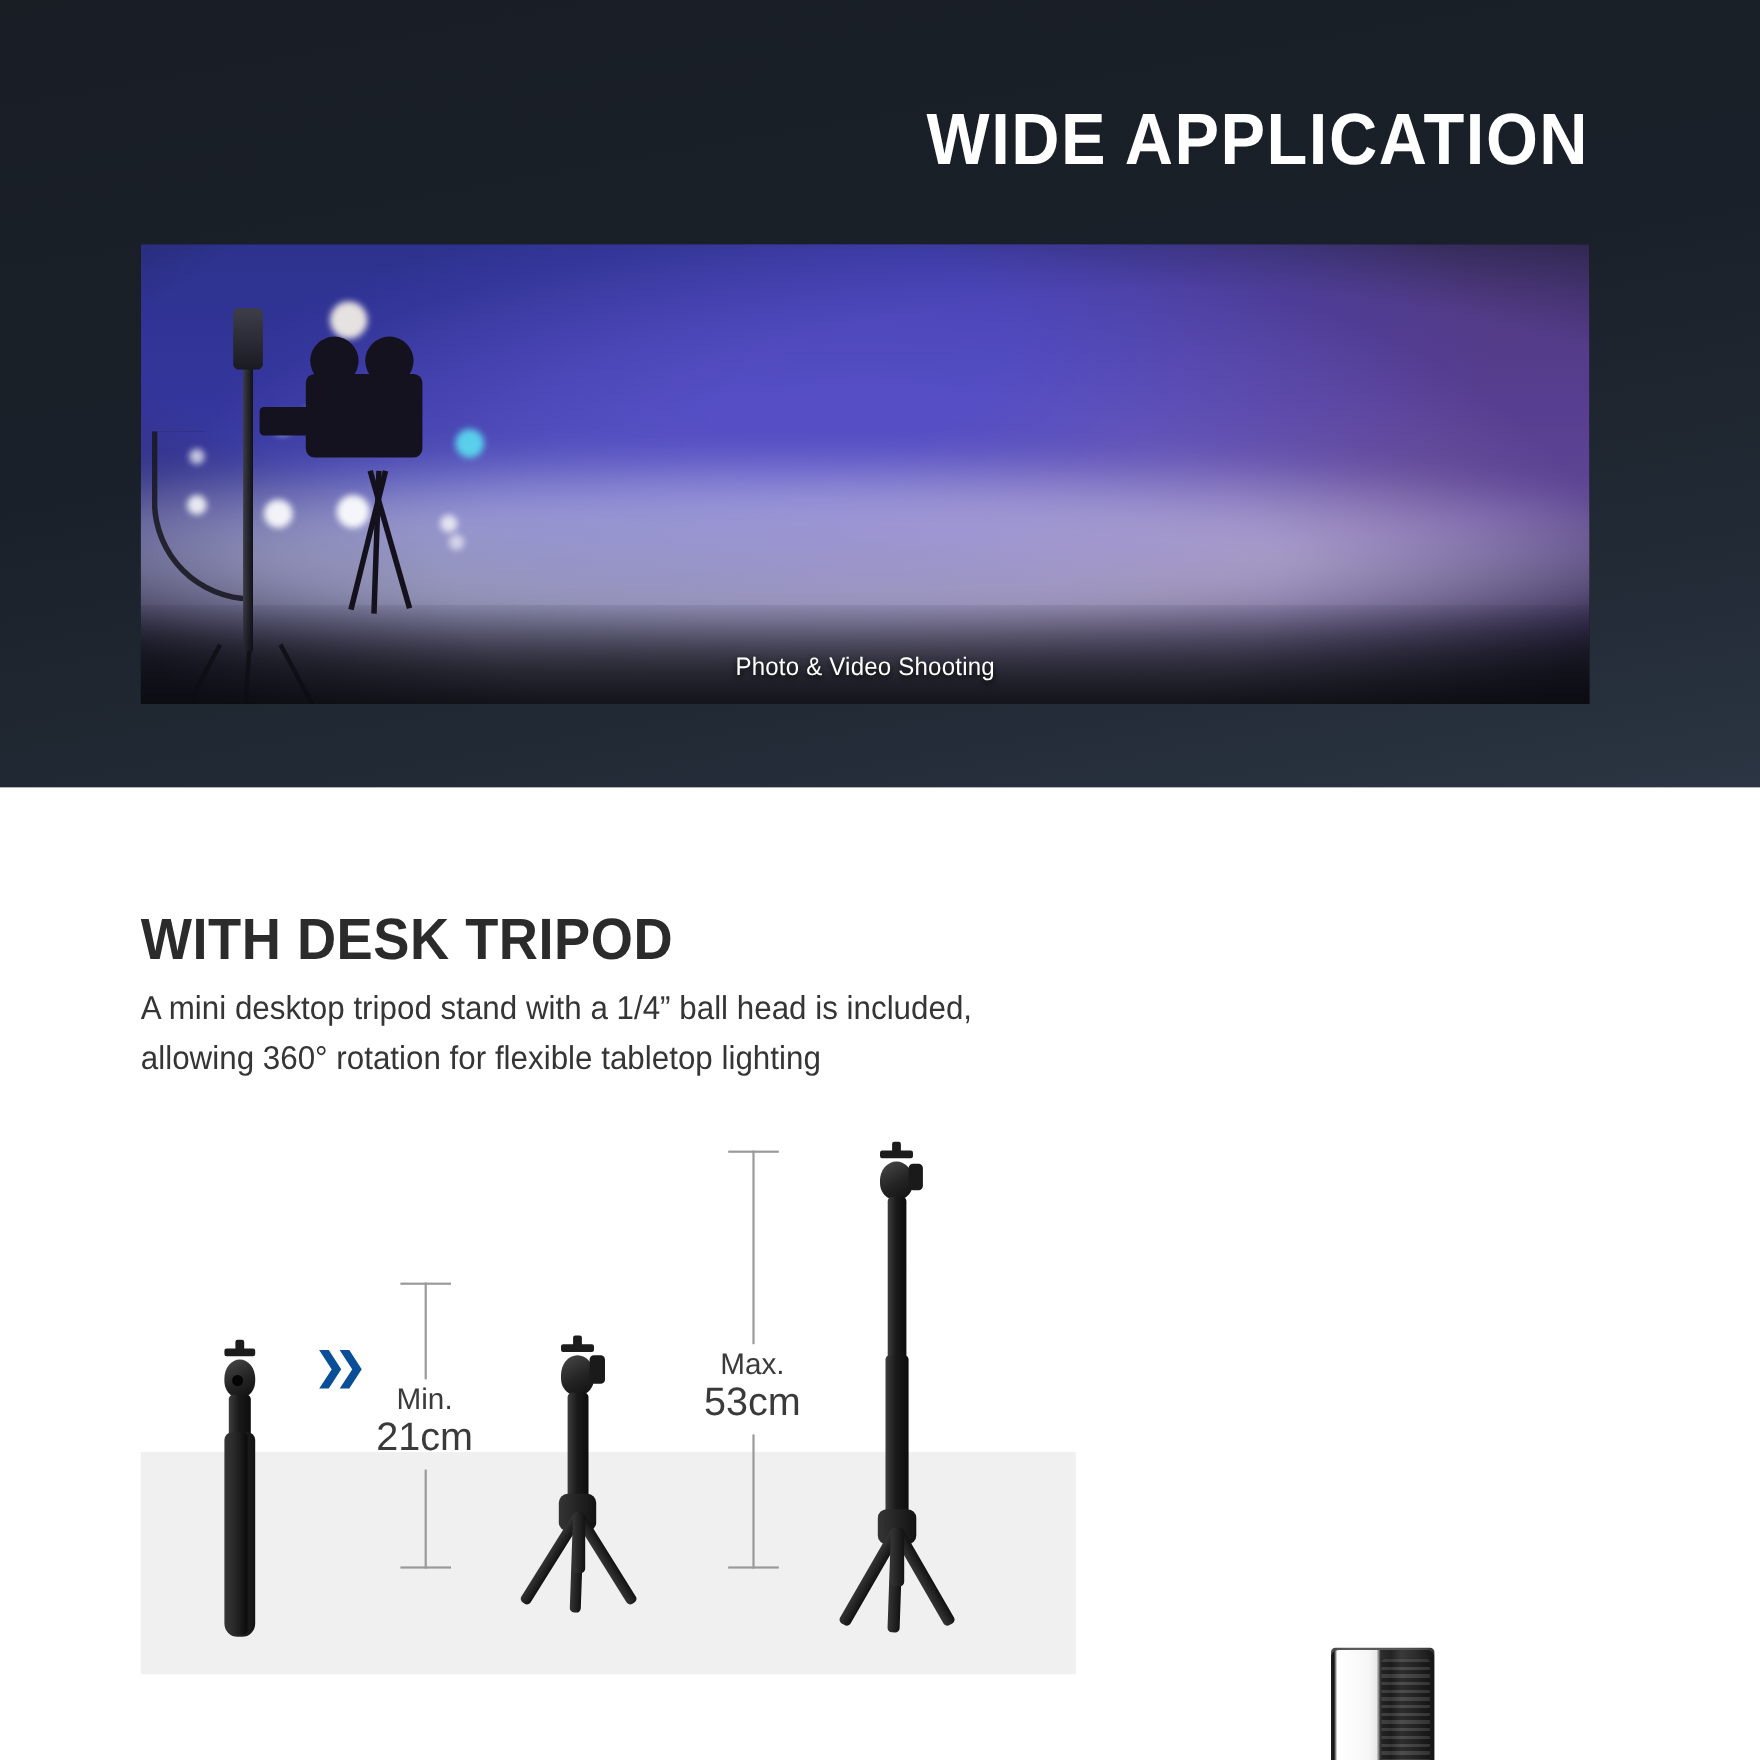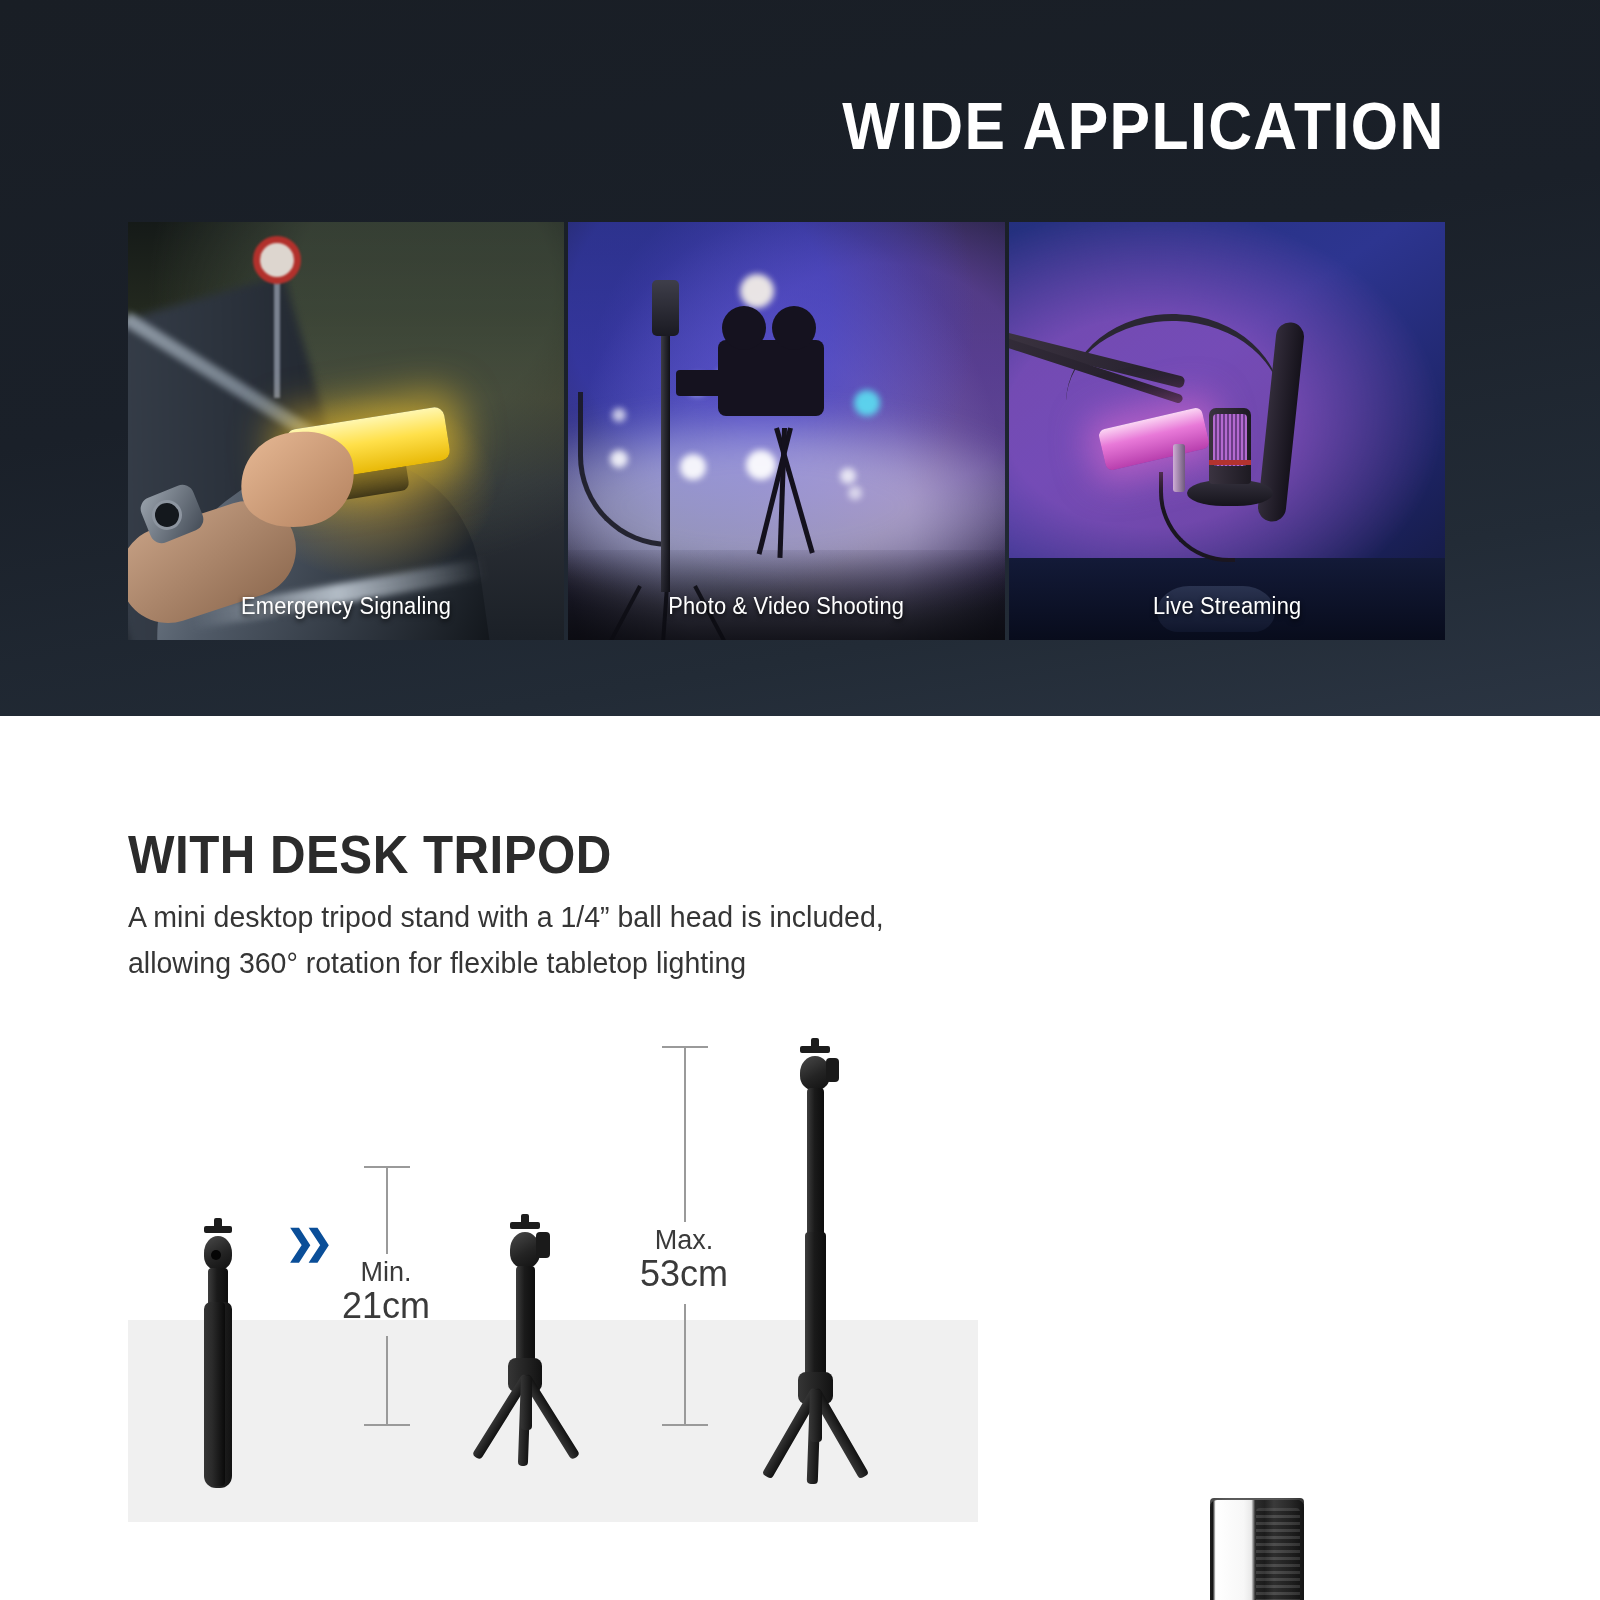--- a/index.html
+++ b/index.html
@@ -478,38 +478,20 @@
 </style>
 </head>
 <body>
 
 <div class="top-section">
 
   <div class="top-title">WIDE APPLICATION</div>
 
   <div class="photo-row">
 
-    <div class="photo">
-      <div class="scene">
-        <div class="p1-bg"></div>
-        <div class="p1-road"></div>
-        <div class="p1-guard"></div>
-        <div class="p1-sign-pole"></div>
-        <div class="p1-sign"></div>
-        <div class="p1-hood"></div>
-        <div class="p1-hood-hl"></div>
-        <div class="p1-glow"></div>
-        <div class="p1-wand-grip"></div>
-        <div class="p1-wand"></div>
-        <div class="p1-arm"></div>
-        <div class="p1-hand"></div>
-        <div class="p1-watch"></div>
-      </div>
-      <div class="caption">Emergency Signaling</div>
-    </div>
 
     <div class="photo">
       <div class="scene">
         <div class="p2-bg"></div>
         <div class="p2-haze"></div>
         <div class="bokeh" style="left:172px;top:52px;width:34px;height:34px;background:rgba(255,250,235,.88);"></div>
         <div class="bokeh" style="left:118px;top:152px;width:22px;height:22px;background:rgba(190,200,255,.75);"></div>
         <div class="bokeh" style="left:148px;top:146px;width:20px;height:20px;background:rgba(200,210,255,.7);"></div>
         <div class="bokeh" style="left:42px;top:228px;width:18px;height:18px;background:rgba(255,255,255,.85);"></div>
         <div class="bokeh" style="left:44px;top:186px;width:14px;height:14px;background:rgba(255,255,255,.7);"></div>
@@ -527,39 +509,20 @@
         <div class="p2-stand-leg" style="left:70px;top:364px;transform:rotate(28deg);"></div>
         <div class="p2-stand-leg" style="left:125px;top:364px;transform:rotate(-28deg);"></div>
         <div class="p2-stand-leg" style="left:97px;top:364px;transform:rotate(4deg);"></div>
         <div class="p2-stand-pole"></div>
         <div class="p2-stand-head"></div>
         <div class="p2-floor"></div>
       </div>
       <div class="caption">Photo &amp; Video Shooting</div>
     </div>
 
-    <div class="photo">
-      <div class="scene">
-        <div class="p3-bg"></div>
-        <div class="p3-desk"></div>
-        <div class="p3-boom"></div>
-        <div class="p3-pad"></div>
-        <div class="p3-arm"></div>
-        <div class="p3-arm2"></div>
-        <div class="p3-cable"></div>
-        <div class="p3-wand"></div>
-        <div class="p3-mic-stem"></div>
-        <div class="p3-mic-base"></div>
-        <div class="p3-mic-body"></div>
-        <div class="p3-mic-grille"></div>
-        <div class="p3-mic-ring"></div>
-        <div class="p3-controller"></div>
-      </div>
-      <div class="caption">Live Streaming</div>
-    </div>
 
 
   </div>
 </div>
 
 <div class="bottom-section">
 
   <div class="b-heading">WITH DESK TRIPOD</div>
   <div class="b-body">
     <div>A mini desktop tripod stand with a 1/4” ball head is included,</div>

